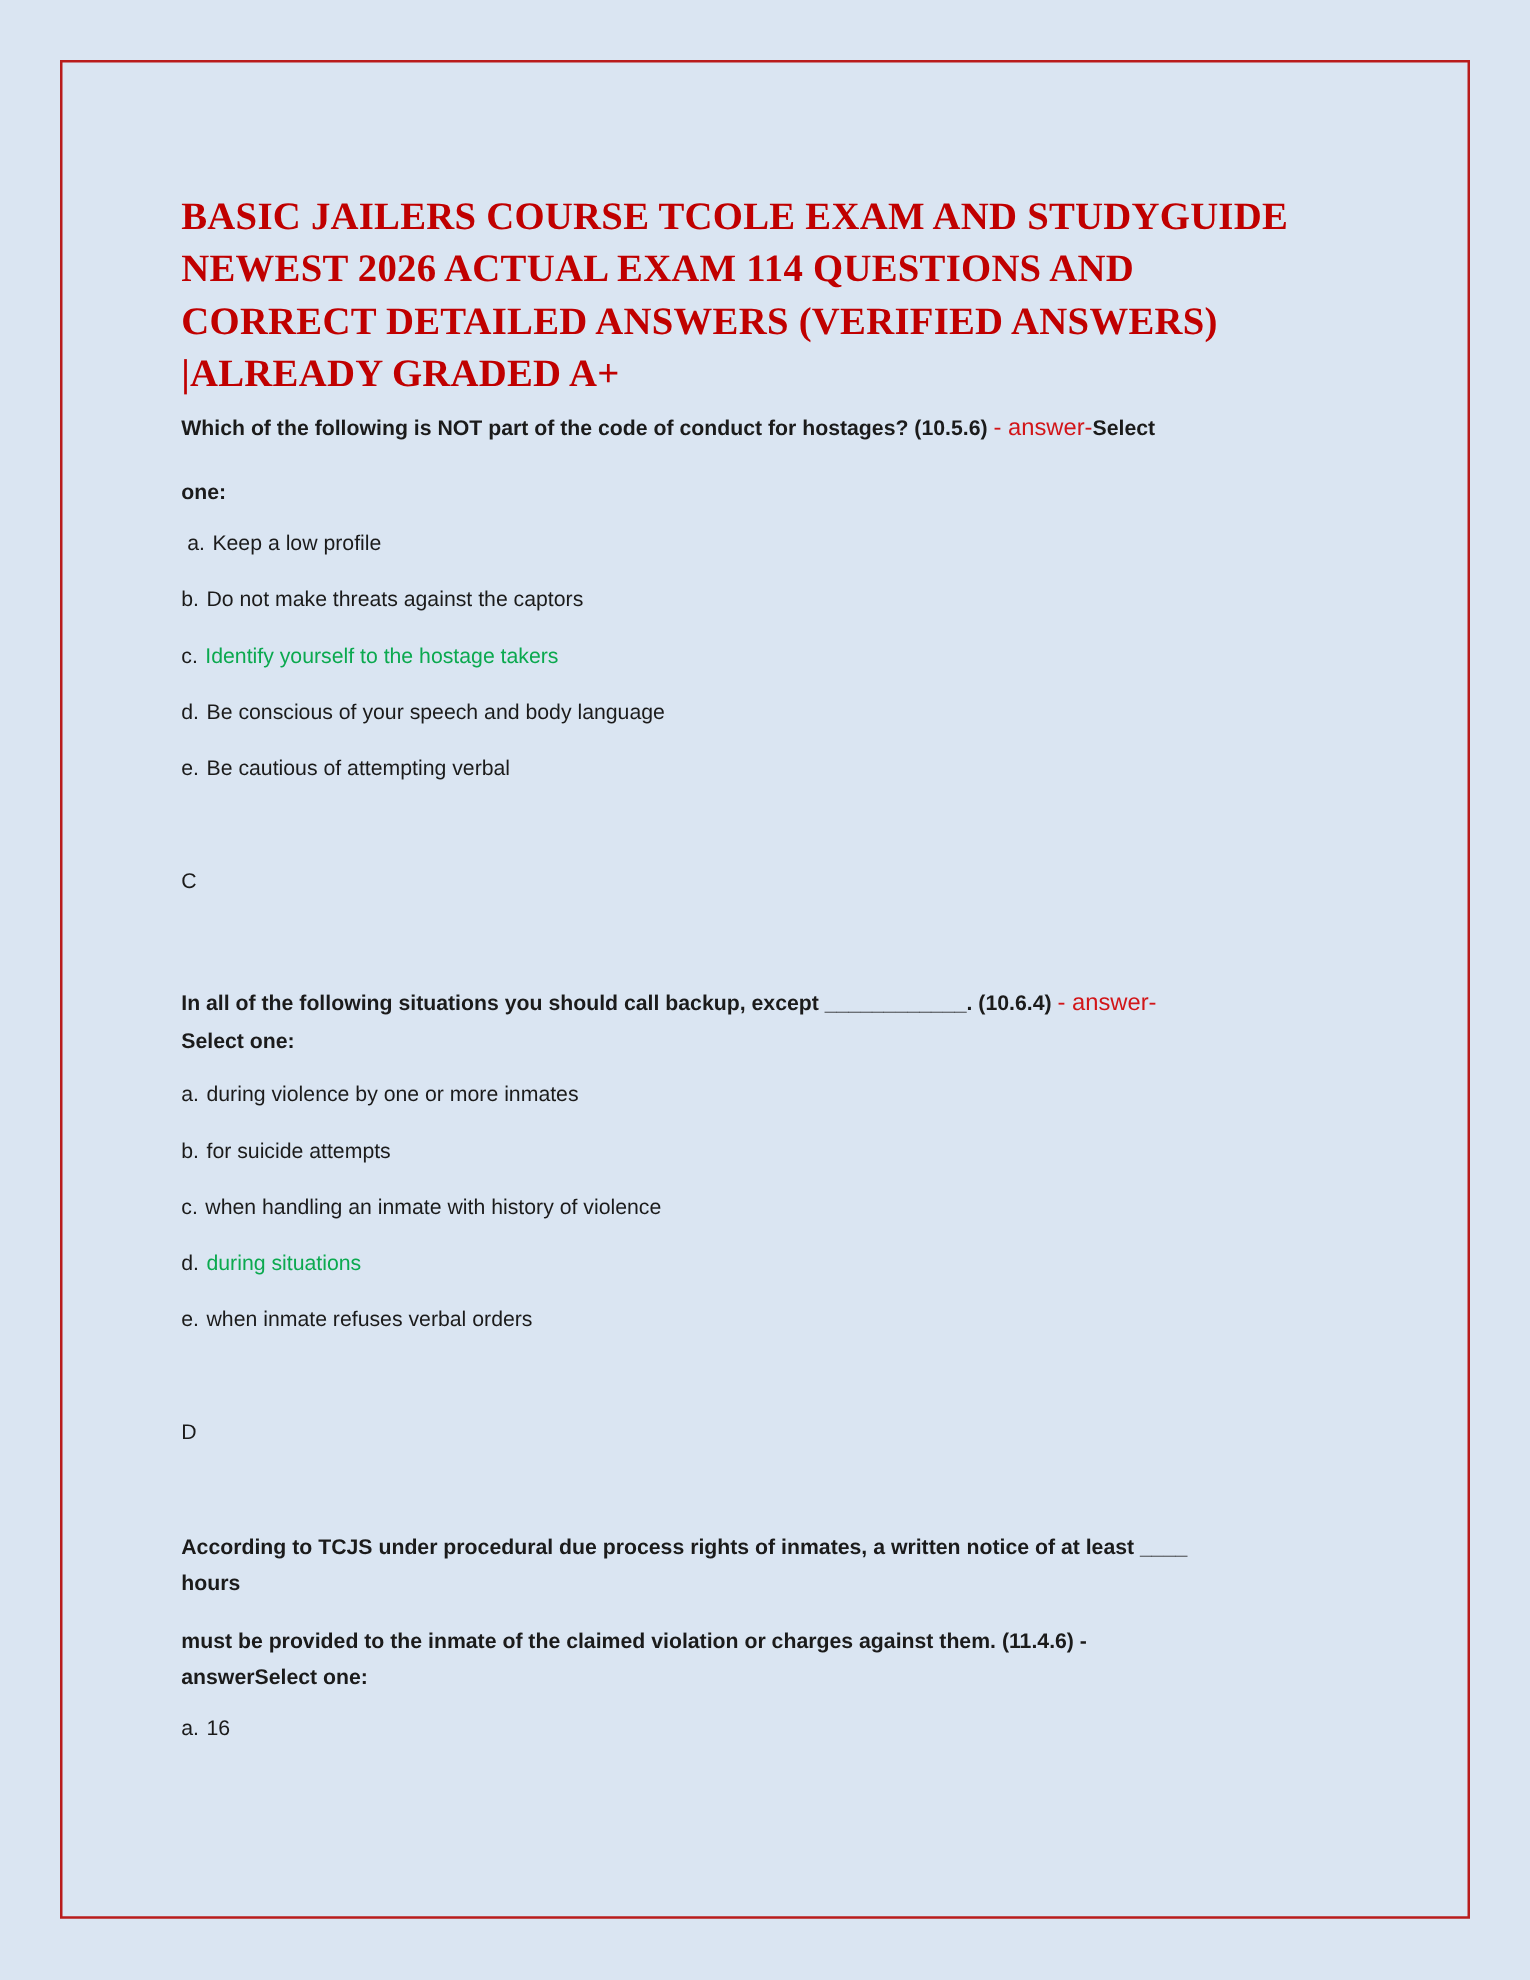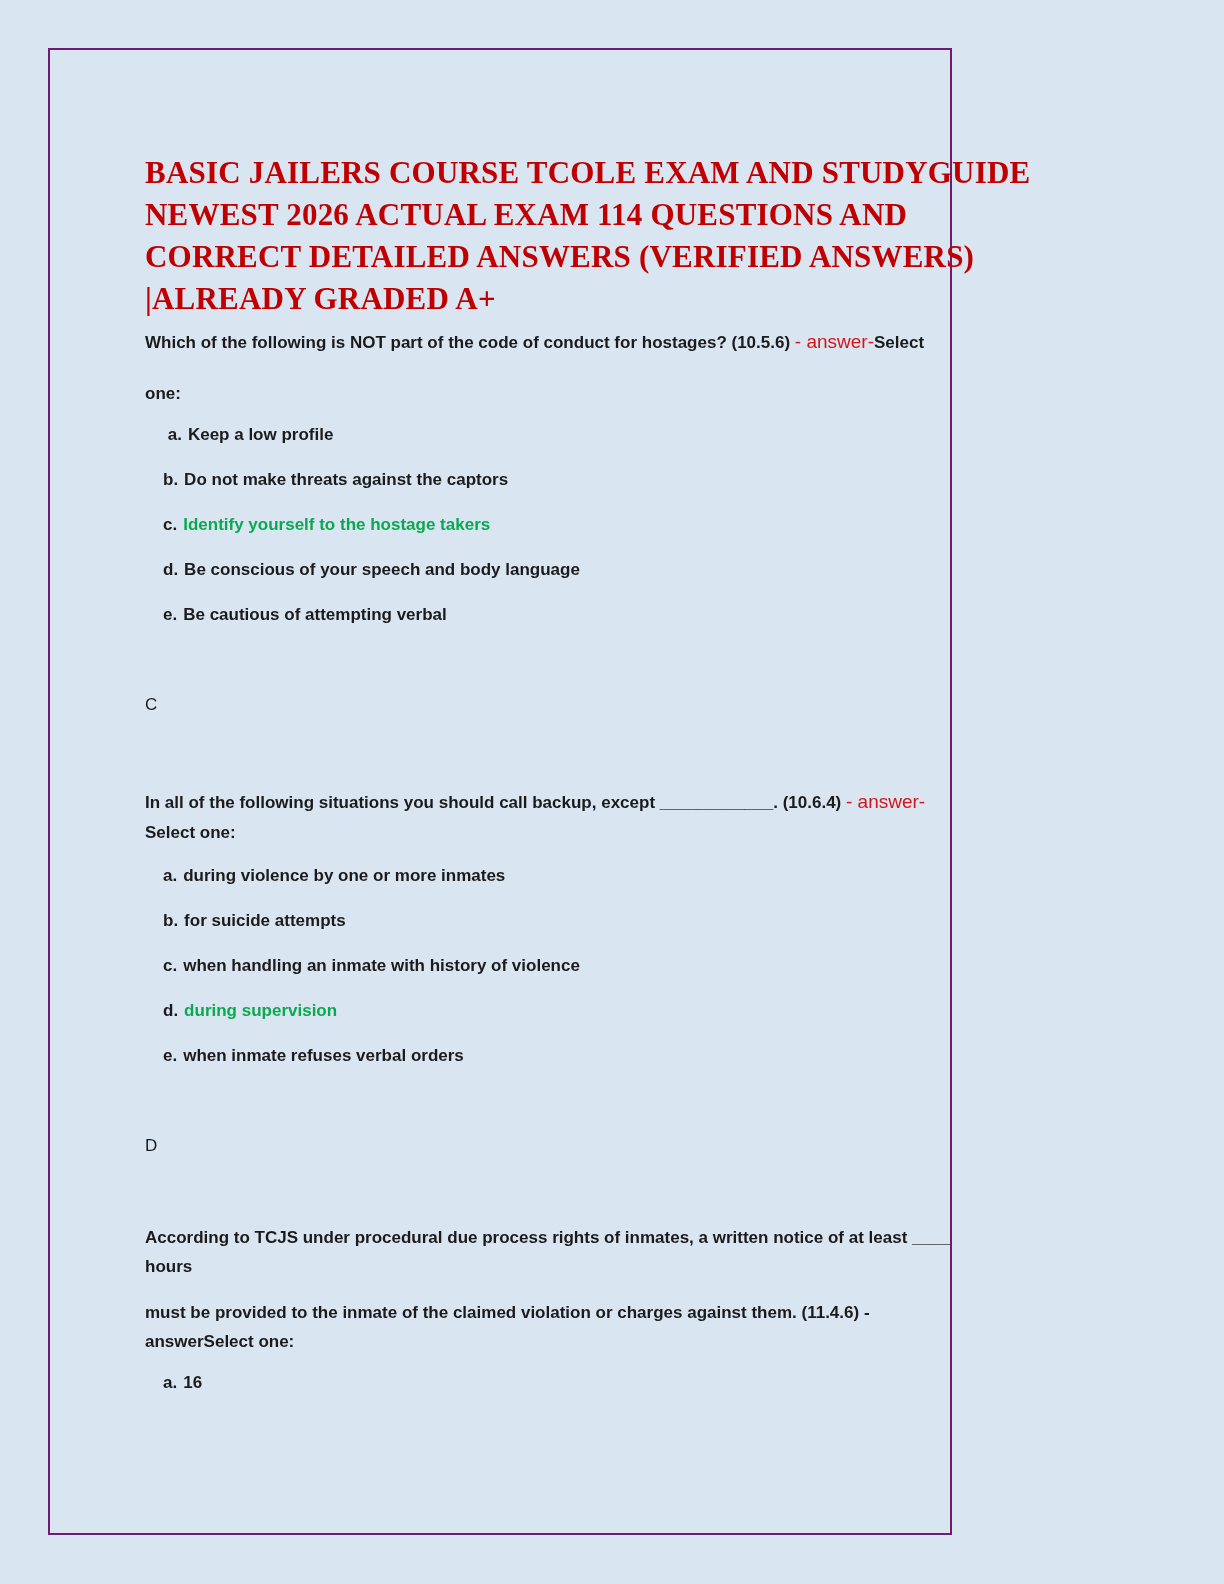--- a/index.html
+++ b/index.html
@@ -12,23 +12,23 @@
     background: #dae5f2;
     position: relative;
     font-family: "Liberation Sans", "DejaVu Sans", sans-serif;
     color: #1b1b1b;
     overflow: hidden;
   }
   .page {
     position: absolute;
     left: 48px;
     top: 48px;
-    width: 904px;
+    width: 1128px;
     height: 1487px;
-    border: 2px solid #701a75;
+    border: 2px solid #b91c1c;
     box-sizing: border-box;
     background: #dae5f2;
   }
   .content {
     padding: 102px 85px 0 95px;
   }
   
   .title {
     margin: 0;
     font-family: "Liberation Serif", "DejaVu Serif", serif;
@@ -49,24 +49,24 @@
   .bold { font-weight: bold; }
   .answer-marker {
     font-size: 19px;
     line-height: 1;
     font-weight: normal;
     color: #d21518;
   }
   .blank { font-weight: bold; letter-spacing: 0; margin-top: 36px; }
   
   .opt {
-    margin: 18px;
+    margin: 0;
     font-size: 17px;
     line-height: 23px;
-    font-weight: bold;
+    font-weight: normal;
     white-space: pre;
   }
   .opt-label { white-space: pre; margin-right: 6px; }
   .opt-text.green { color: #0ba94f; }
   .ans-letter {
     margin: 0;
     font-size: 17px;
     line-height: 23px;
     font-weight: normal;
   }
@@ -112,21 +112,21 @@
 
     <section>
       <p class="q-line lh30 mt72">
         <span class="bold">In all of the following situations you should call backup, except </span><span class="blank">____________</span><span class="bold">. (10.6.4) </span><span class="answer-marker">- answer-</span>
       </p>
       <p class="q-line lh30 bold">Select one:</p>
 
       <p class="opt mt16"><span class="opt-label">a.</span><span class="opt-text">during violence by one or more inmates</span></p>
       <p class="opt mt22"><span class="opt-label">b.</span><span class="opt-text">for suicide attempts</span></p>
       <p class="opt mt22"><span class="opt-label">c.</span><span class="opt-text">when handling an inmate with history of violence</span></p>
-      <p class="opt mt23"><span class="opt-label">d.</span><span class="opt-text green">during supervision</span></p>
+      <p class="opt mt23"><span class="opt-label">d.</span><span class="opt-text green">during situations</span></p>
       <p class="opt mt22"><span class="opt-label">e.</span><span class="opt-text">when inmate refuses verbal orders</span></p>
 
       <p class="ans-letter mt67">D</p>
     </section>
 
     <section>
       <p class="q-line mt66">
         <span class="bold">According to TCJS under procedural due process rights of inmates, a written notice of at least </span><span class="blank">____</span>
       </p>
       <p class="q-line bold">hours</p>

